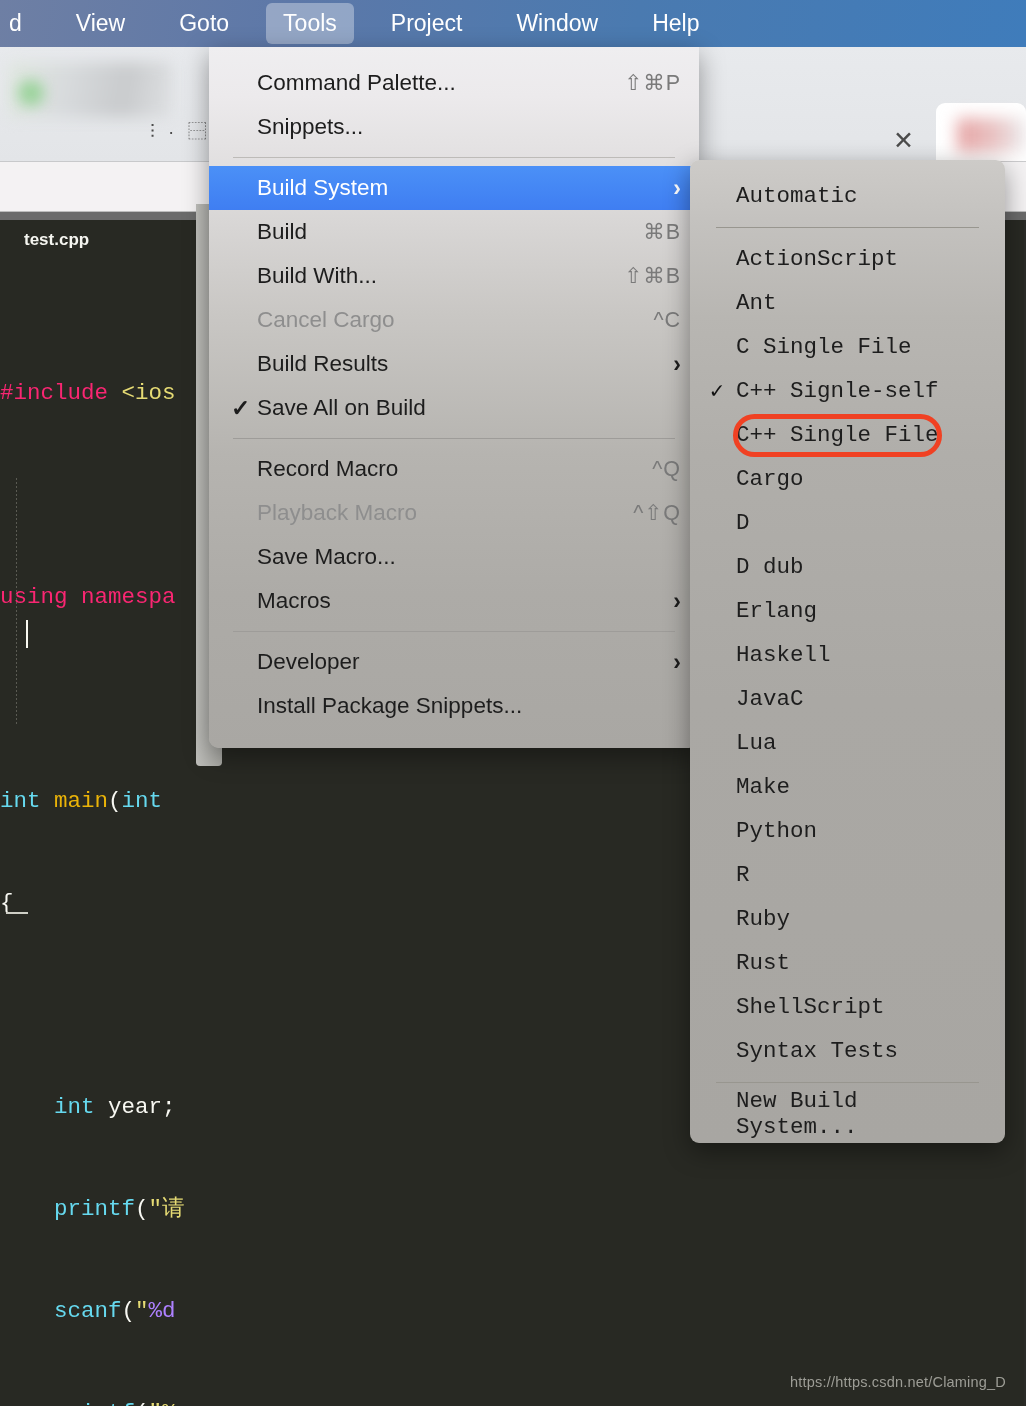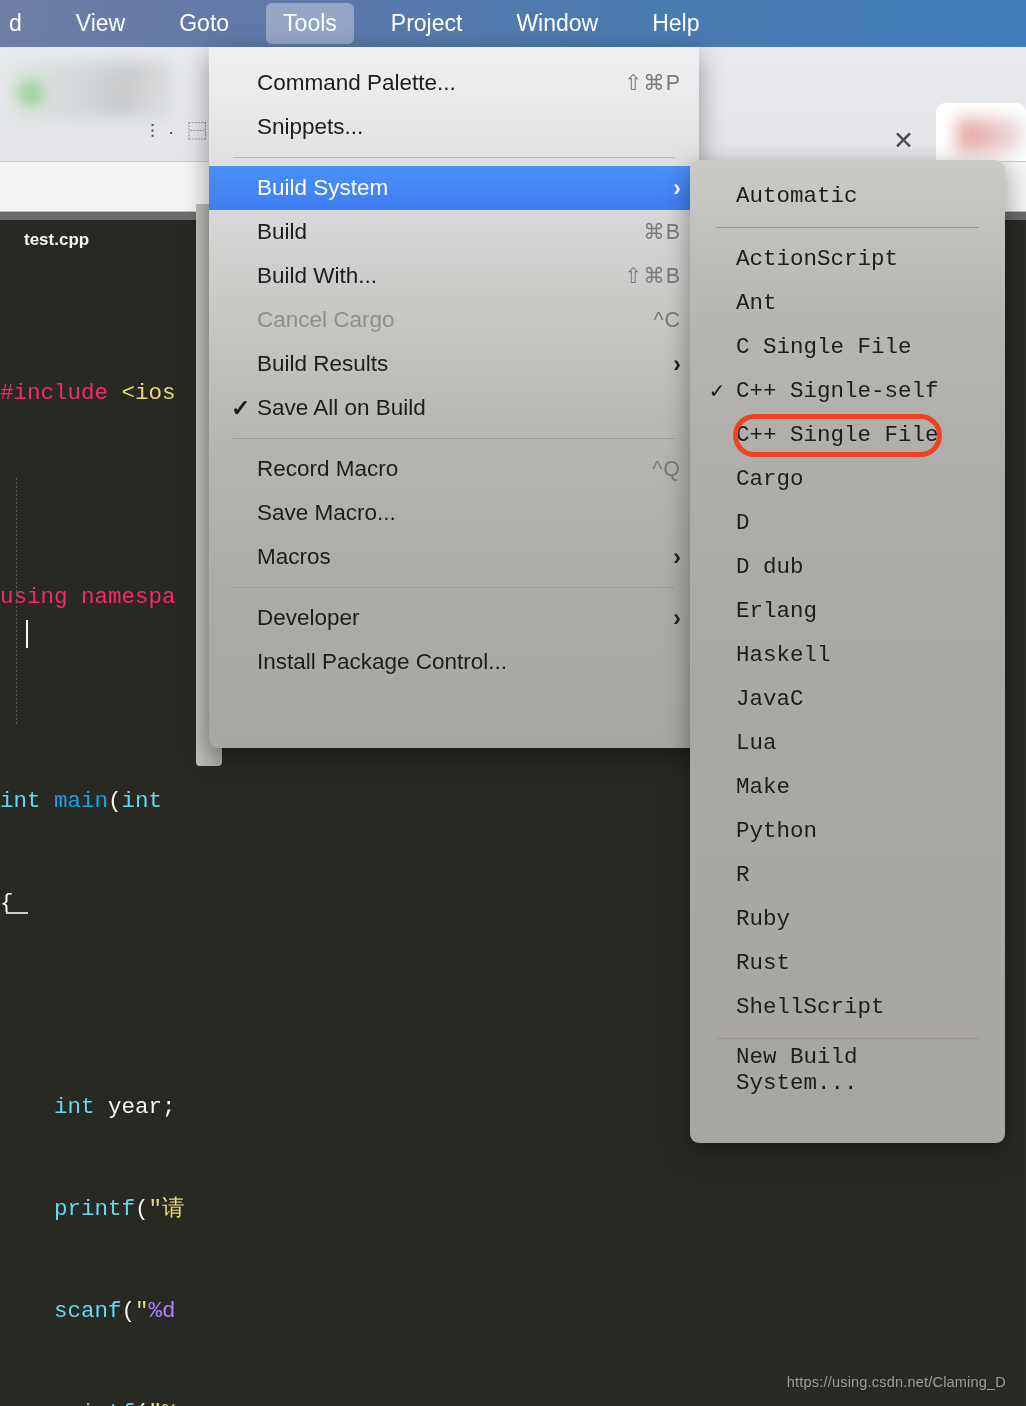--- a/index.html
+++ b/index.html
@@ -66,21 +66,21 @@
   }
   #code {
     position:absolute; left:0; top:62px; width:230px;
     font-family:"Liberation Mono","DejaVu Sans Mono",monospace;
     font-size:22.5px; line-height:34px; white-space:pre;
     overflow:hidden;
   }
   .ln { height:34px; }
   .kw   { color:#f92672; }
   .kwi  { color:#66d9ef; }
-  .fn   { color:#0ea5e9;margin-top:16px; }
+  .fn   { color:#eab308;margin-top:16px; }
   .str  { color:#e6db74; }
   .num  { color:#ae81ff; }
   .call { color:#66d9ef; }
   .plain{ color:#f8f8f2; }
   .indent-guide {
     position:absolute; left:16px; top:0px; width:1px; height:248px;
     background:repeating-linear-gradient(#5a5a52 0 2px, transparent 2px 4px);
   }
   #cursor {
     position:absolute; left:26px; top:408px; width:2px; height:28px; background:#f8f8f0;
@@ -197,21 +197,21 @@
       <div class="ln"><span class="plain">    </span><span class="call">scanf</span><span class="plain">(</span><span class="str">"</span><span class="num">%d</span></div>
       <div class="ln"><span class="plain">    </span><span class="call">printf</span><span class="plain">(</span><span class="str">"%</span></div>
       
       
     </div>
 
     <div id="cursor"></div>
     <div id="underline-brace"></div>
     <div id="editor-scrollbar"></div>
 
-    <div id="watermark">https://using.csdn.net/Claming_D</div>
+    <div id="watermark">https://https.csdn.net/Claming_D</div>
   </div>
 </div>
 
 <div id="menubar">
   <div class="mb-item">d</div>
   <div class="mb-item">View</div>
   <div class="mb-item">Goto</div>
   <div class="mb-item active">Tools</div>
   <div class="mb-item">Project</div>
   <div class="mb-item">Window</div>
@@ -263,39 +263,43 @@
     <span>Save All on Build</span>
   </div>
 
   <div class="sep"></div>
 
   <div class="mi">
     <span>Record Macro</span>
     <span class="shortcut">^Q</span>
   </div>
 
+  <div class="mi disabled">
+    <span>Playback Macro</span>
+    <span class="shortcut">^⇧Q</span>
+  </div>
 
   <div class="mi">
     <span>Save Macro...</span>
   </div>
 
   <div class="mi">
     <span>Macros</span>
     <span class="chev">›</span>
   </div>
 
   <div class="sep"></div>
 
   <div class="mi">
     <span>Developer</span>
     <span class="chev">›</span>
   </div>
 
   <div class="mi">
-    <span>Install Package Control...</span>
+    <span>Install Package Snippets...</span>
   </div>
 </div>
 
 <div id="build-submenu">
   <div style="height:14px"></div>
 
   <div class="si">
     <span>Automatic</span>
   </div>
 
@@ -349,20 +353,23 @@
   </div>
   <div class="si">
     <span>Ruby</span>
   </div>
   <div class="si">
     <span>Rust</span>
   </div>
   <div class="si">
     <span>ShellScript</span>
   </div>
+  <div class="si">
+    <span>Syntax Tests</span>
+  </div>
 
   <div class="sep"></div>
 
   <div class="si">
     <span>New Build System...</span>
   </div>
 </div>
 
 <div id="annot-circle"></div>
 

